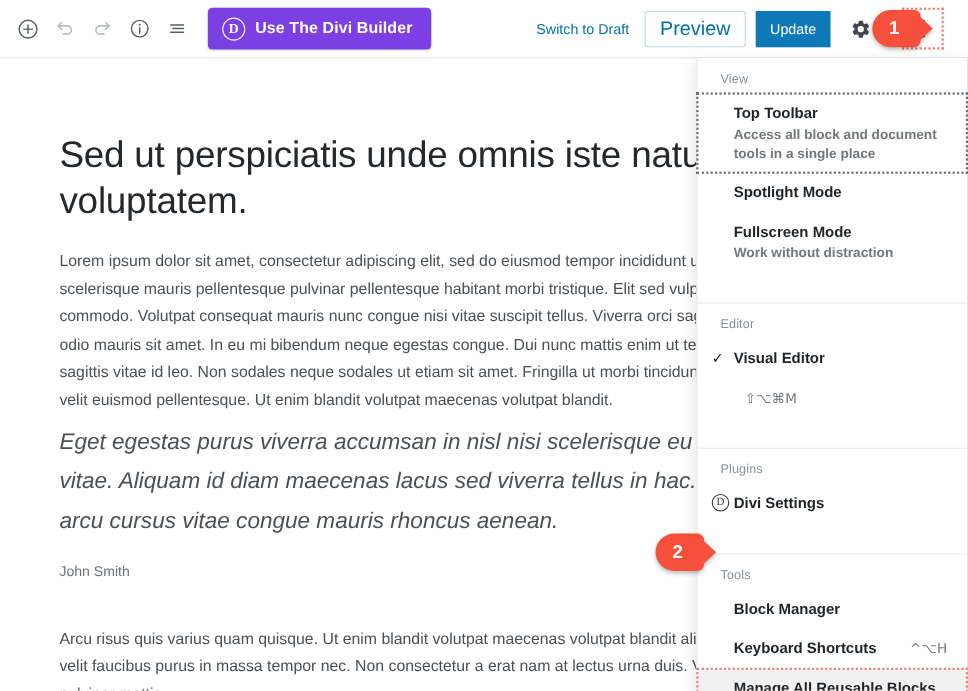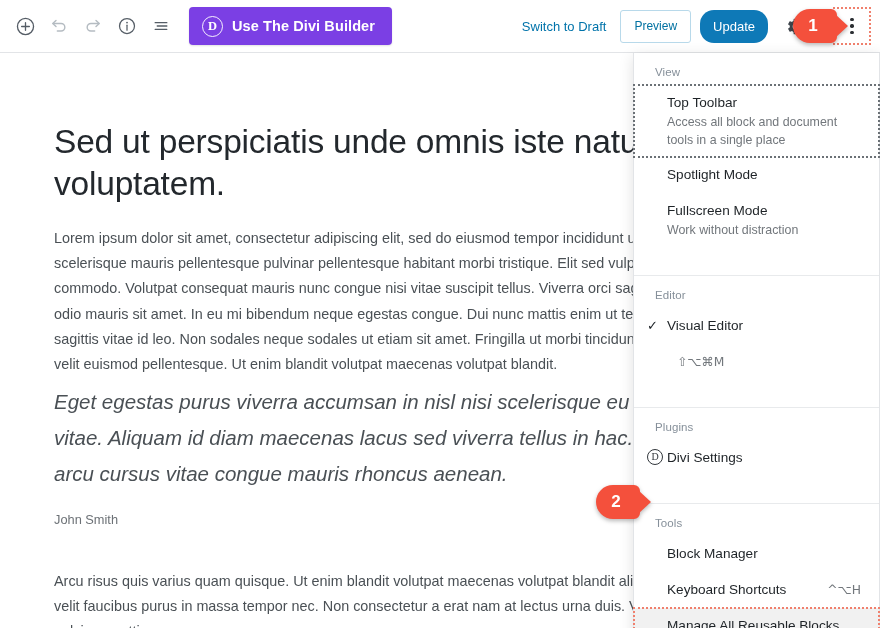--- a/index.html
+++ b/index.html
@@ -48,38 +48,38 @@
     width: 21px; height: 21px; border-radius: 50%;
     border: 1.6px solid rgba(255,255,255,.92);
     display:flex; align-items:center; justify-content:center;
     font-size: 12.5px; font-weight: 600; line-height:1;
     font-family: "Liberation Serif", serif;
   }
 
   .tb-right {
     margin-left: auto;
     display: flex; align-items: center;
-    padding-right: 11px; gap: 0;
+    padding-right: 24px; gap: 0;
   }
   .switch-draft {
     color: #0073aa; font-size: 13px; padding: 0 14px;
     text-decoration: none;
   }
   .preview-btn {
     height: 33px; padding: 0 13px;
     border: 1px solid #b8d9ea;
     border-radius: 3px;
     background:#fff;
-    color:#0071a1; font-size: 12px;
+    color:#0071a1; font-size: 18px;
     display:flex; align-items:center;
     margin-right: 9px;
   }
   .update-btn {
     height: 33px; padding: 0 13px;
-    border-radius: 14px;
+    border-radius: 0;
     background: #0e79b7;
     color: #fff; font-size: 13px;
     display:flex; align-items:center;
   }
   .gear-btn {
     width: 36px; height: 36px; margin-left: 9px;
     display:flex; align-items:center; justify-content:center;
     color:#40464d;
   }
   .kebab-btn {
@@ -171,21 +171,21 @@
   .dd-label {
     font-size: 11.5px; color: #86909a;
     padding: 13px 0 7px 21px;
     letter-spacing: .1px;
   }
   .dd-item {
     padding: 8px 18px 8px 33px;
     position: relative;
     display: flex; align-items: flex-start;
   }
-  .dd-item .txt { flex: 1; }
+  .dd-item .txt { flex: 1; font-weight: bold; }
   .dd-item .title {
     font-size: 13.6px; color: #1e2327; line-height: 20px;
   }
   .dd-item .desc {
     font-size: 12.4px; color: #72777c; line-height: 17.5px; margin-top: 1px;
   }
   .dd-item .shortcut {
     font-size: 12.3px; color: #72777c; line-height: 20px;
     padding-left: 10px; white-space: nowrap;
     font-family: "DejaVu Sans", sans-serif;

